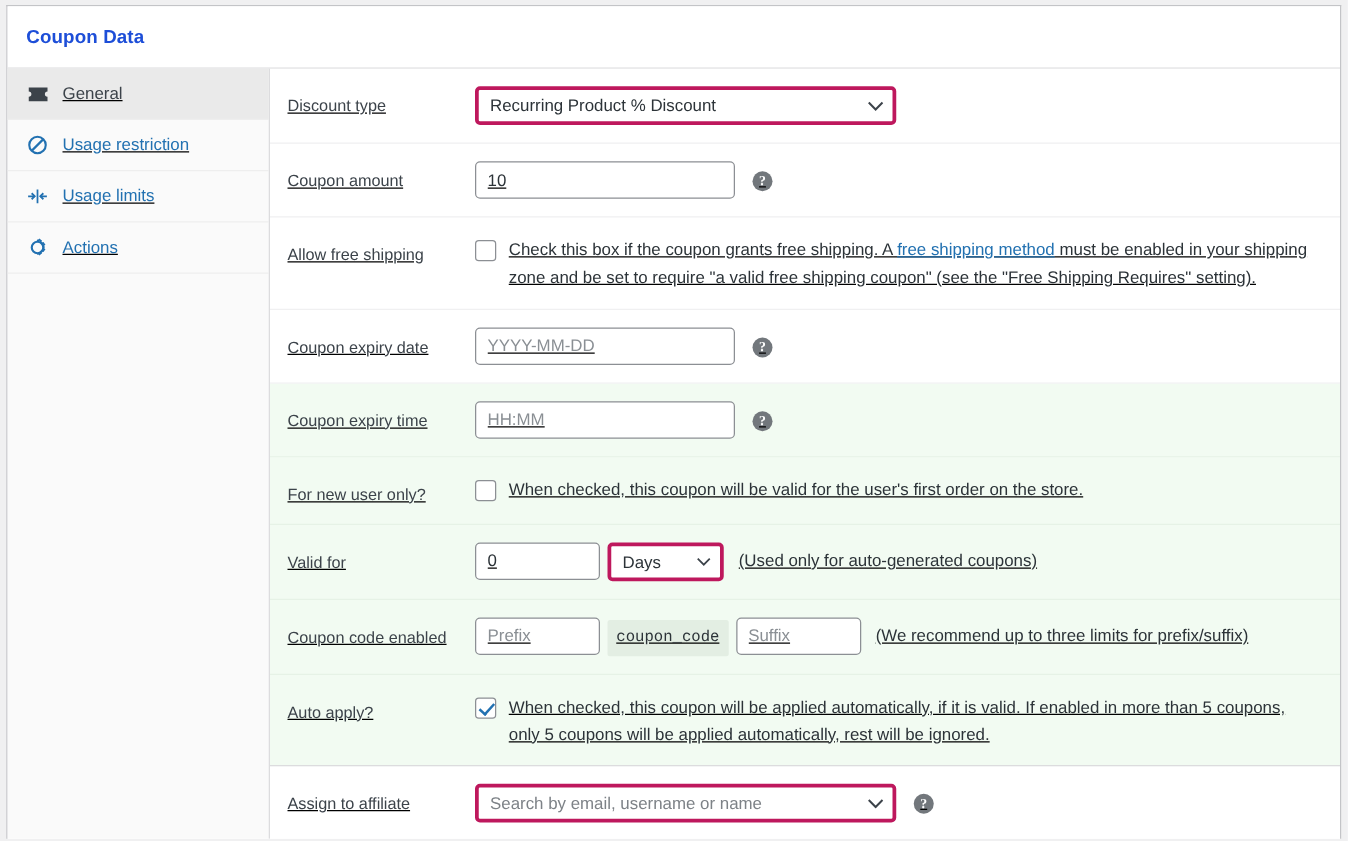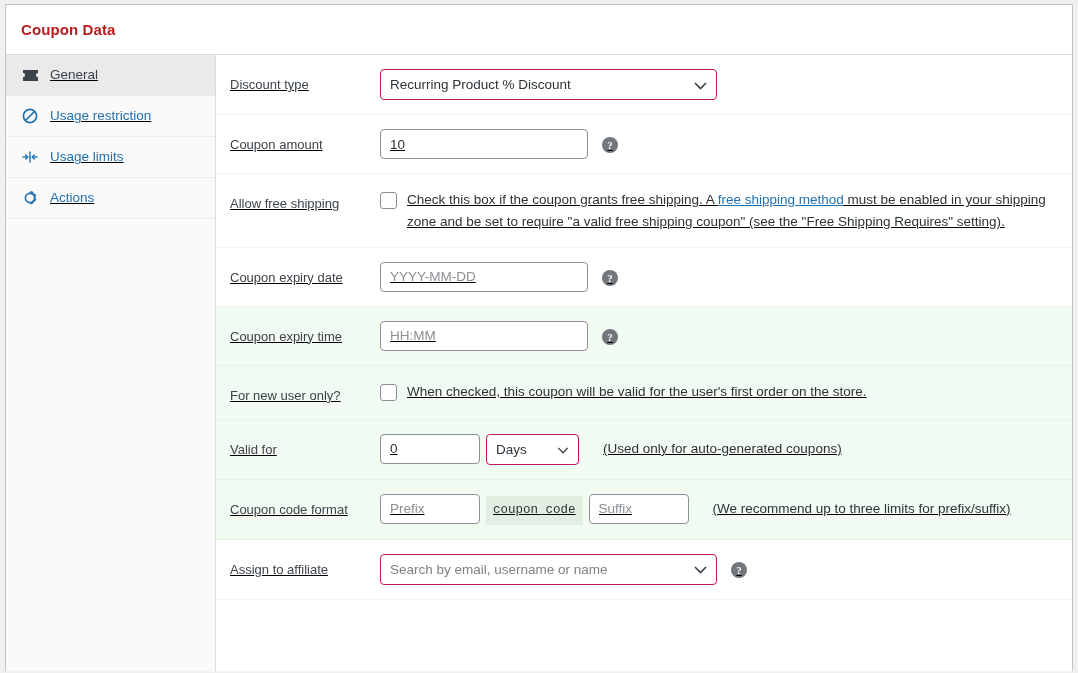--- a/index.html
+++ b/index.html
@@ -32,21 +32,21 @@
     flex: 0 0 50px;
     border-bottom: 1px solid #dcdcde;
     display: flex;
     align-items: center;
     padding: 0 15px;
     background: #fff;
   }
   .panel-title {
     font-size: 15px;
     font-weight: bold;
-    color: #b91c1c;
+    color: #1d4ed8;
     letter-spacing: .1px;
   }
   
   .panel-body {
     flex: 1 1 auto;
     display: flex;
     min-height: 0;
     text-decoration: underline;
   }
   
@@ -130,21 +130,21 @@
   }
   .txt::placeholder { color: #8a8f94; opacity: 1; }
   .w200 { width: 208px; }
   .w100 { width: 100px; }
   .sel-wrap {
     position: relative;
     display: inline-block;
   }
   .sel {
     height: 31px;
-    border: 1px solid #be185d;
+    border: 3px solid #be185d;
     border-radius: 4px;
     background: #fff;
     padding: 0 32px 0 9px;
     font-size: 13.5px;
     color: #2c3338;
     font-family: "Liberation Sans", sans-serif;
     appearance: none;
     -webkit-appearance: none;
     outline: none;
     cursor: pointer;
@@ -206,21 +206,21 @@
     margin-top: 8px;
     cursor: help;
     font-family: "Liberation Serif", serif;
     user-select: none;
   }
 
   
   .hint {
     font-size: 13.5px;
     color: #2c3338;
-    margin-left: 24px;
+    margin-left: 12px;
     padding-top: 7px;
     white-space: nowrap;
   }
   .code-badge {
     font-family: "Liberation Mono", monospace;
     font-size: 12.5px;
     color: #2c3338;
     background: #e3eee3;
     padding: 5px 7px;
     border-radius: 2px;
@@ -359,29 +359,36 @@
                 <svg width="12" height="7" viewBox="0 0 13 8" aria-hidden="true">
                   <polyline points="1,1 6.5,6.6 12,1" fill="none" stroke="#3c434a" stroke-width="1.6"></polyline>
                 </svg>
               </span>
             </span>
             <span class="hint">(Used only for auto-generated coupons)</span>
           </div>
         </div>
 
         <div class="row green">
-          <div class="row-label">Coupon code format</div>
+          <div class="row-label">Coupon code enabled</div>
           <div class="row-field">
             <input class="txt w100" type="text" placeholder="Prefix" style="">
             <span class="code-badge">coupon_code</span>
             <input class="txt w100" type="text" placeholder="Suffix" style="">
             <span class="hint">(We recommend up to three limits for prefix/suffix)</span>
           </div>
         </div>
 
+        <div class="row green last">
+          <div class="row-label">Auto apply?</div>
+          <div class="row-field">
+            <span class="cbx checked"></span>
+            <span class="cbx-text">When checked, this coupon will be applied automatically, if it is valid. If enabled in more than 5 coupons, only 5 coupons will be applied automatically, rest will be ignored.</span>
+          </div>
+        </div>
 
         <div class="row">
           <div class="row-label">Assign to affiliate</div>
           <div class="row-field">
             <span class="sel-wrap w337">
               <select class="sel placeholder-color">
                 <option>Search by email, username or name</option>
               </select>
               <span class="chev">
                 <svg width="13" height="8" viewBox="0 0 13 8" aria-hidden="true">

